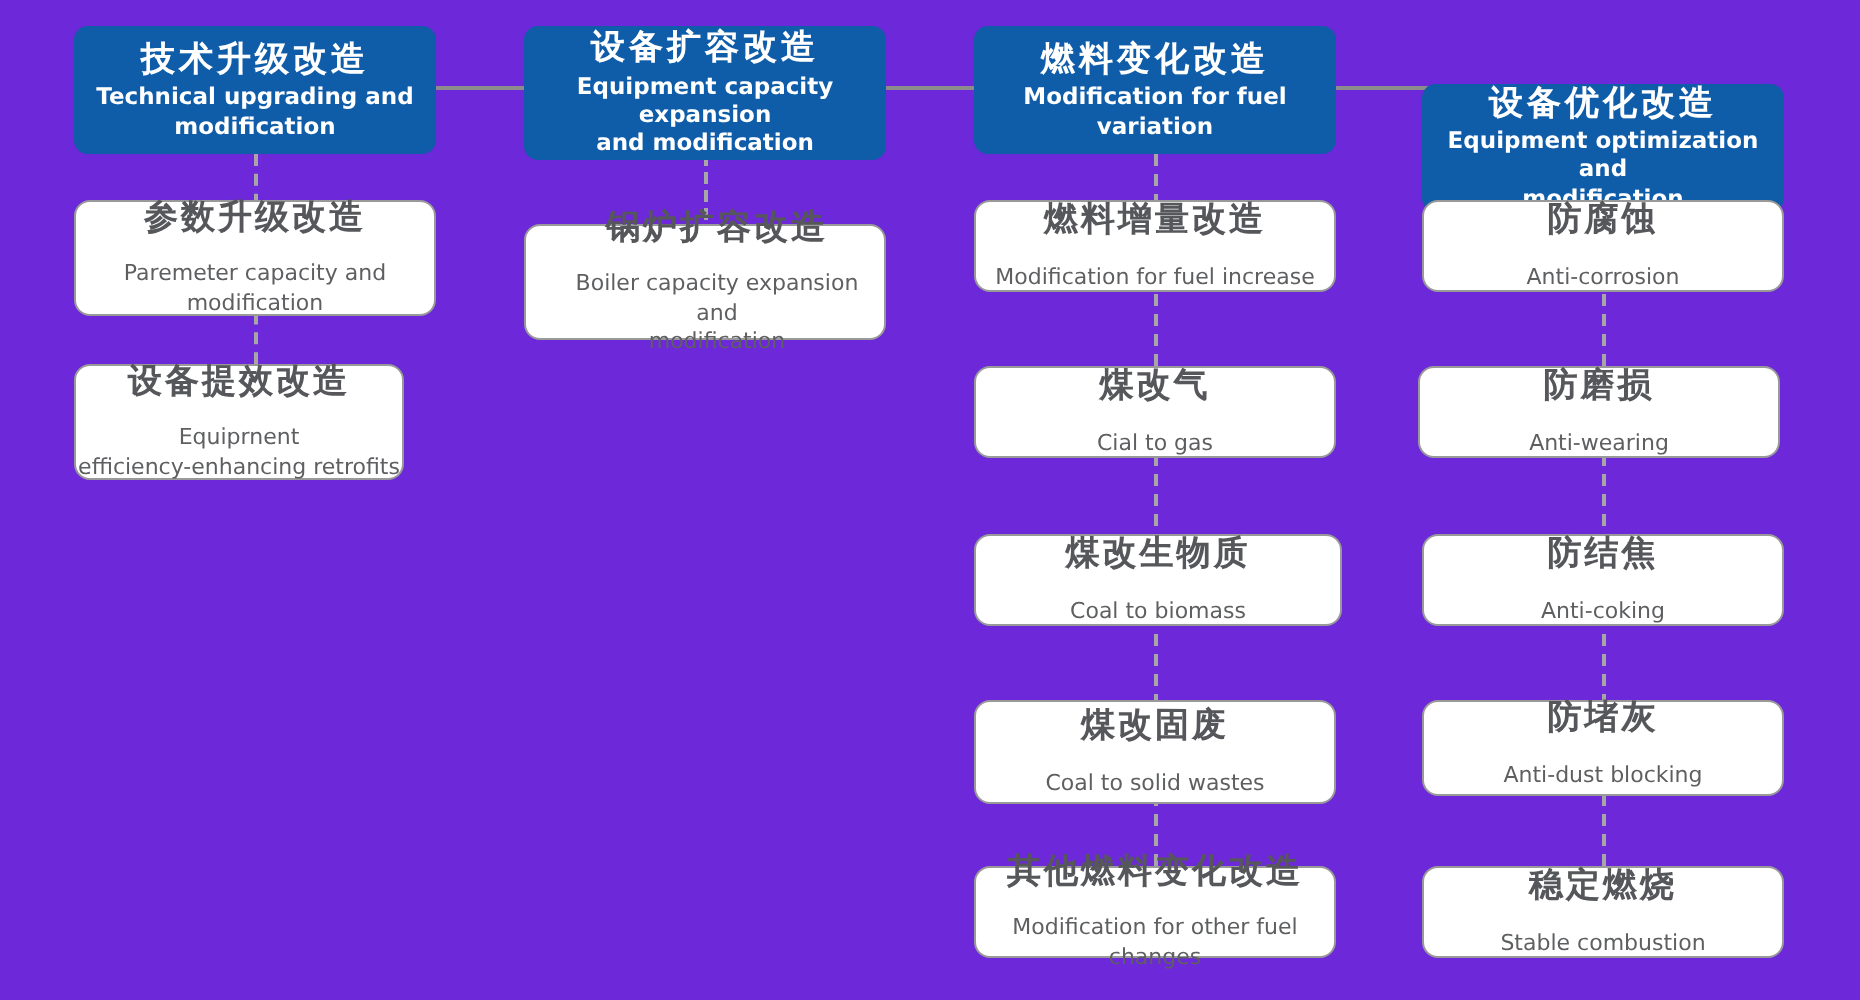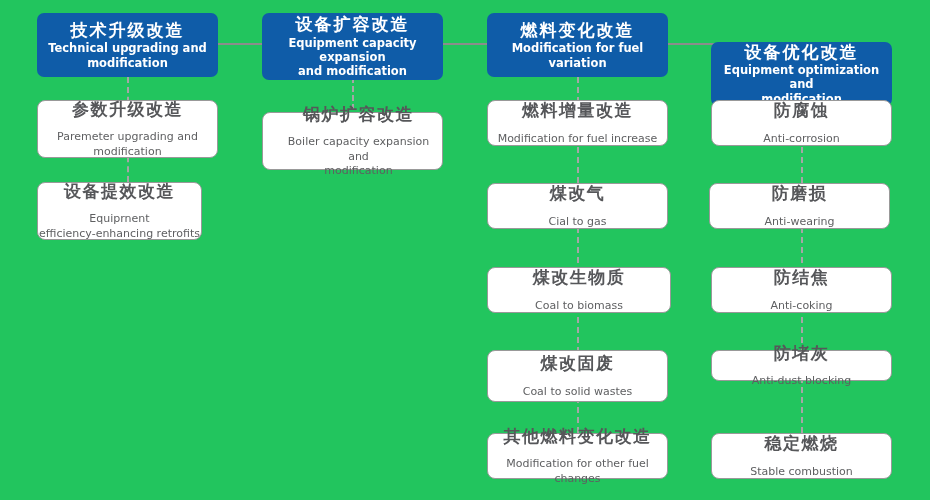--- a/index.html
+++ b/index.html
@@ -5,21 +5,21 @@
   html, body {
     margin: 0;
     padding: 0;
     background: #ffffff;
     font-family: "DejaVu Sans", "Liberation Sans", sans-serif;
   }
   .canvas {
     position: relative;
     width: 930px;
     height: 500px;
-    background: #22c55e;
+    background: #6d28d9;
     overflow: hidden;
   }
   .h-connector {
     position: absolute;
     top: 43px;
     height: 2px;
     background: var(--connector, #8c8c8c);
     z-index: 0;
   }
   .v-connector {
@@ -83,21 +83,21 @@
   <div class="h-connector" id="h-connector" style="left: 127.5px; width: 674px;"></div>
   <div id="columns">
       <div class="v-connector" style="left: 126.5px; top: 77px; height: 115px;"></div>
       <div class="header-node" style="left: 37px; top: 13px; width: 181px; height: 64px;">
         <div class="zh">技术升级改造</div>
         <div class="en">Technical upgrading and
 modification</div>
       </div>
       <div class="node" style="left: 37px; top: 100px; width: 181px; height: 58px;">
         <div class="zh">参数升级改造</div>
-        <div class="en">Paremeter upgrading and
+        <div class="en">Paremeter capacity and
 modification</div>
       </div>
       <div class="node" style="left: 37px; top: 182px; width: 165px; height: 58px;">
         <div class="zh">设备提效改造</div>
         <div class="en">Equiprnent
 efficiency-enhancing retrofits</div>
       </div>
       <div class="v-connector" style="left: 351.5px; top: 77px; height: 33px;"></div>
       <div class="header-node" style="left: 262px; top: 13px; width: 181px; height: 67px;">
         <div class="zh">设备扩容改造</div>
@@ -145,21 +145,21 @@
         <div class="en">Anti-corrosion</div>
       </div>
       <div class="node" style="left: 709px; top: 183px; width: 181px; height: 46px;">
         <div class="zh">防磨损</div>
         <div class="en">Anti-wearing</div>
       </div>
       <div class="node" style="left: 711px; top: 267px; width: 181px; height: 46px;">
         <div class="zh">防结焦</div>
         <div class="en">Anti-coking</div>
       </div>
-      <div class="node" style="left: 711px; top: 350px; width: 181px; height: 31px;">
+      <div class="node" style="left: 711px; top: 350px; width: 181px; height: 48px; justify-content: flex-end;">
         <div class="zh">防堵灰</div>
         <div class="en">Anti-dust blocking</div>
       </div>
       <div class="node" style="left: 711px; top: 433px; width: 181px; height: 46px;">
         <div class="zh">稳定燃烧</div>
         <div class="en">Stable combustion</div>
       </div>
     </div>
 </div>
 

